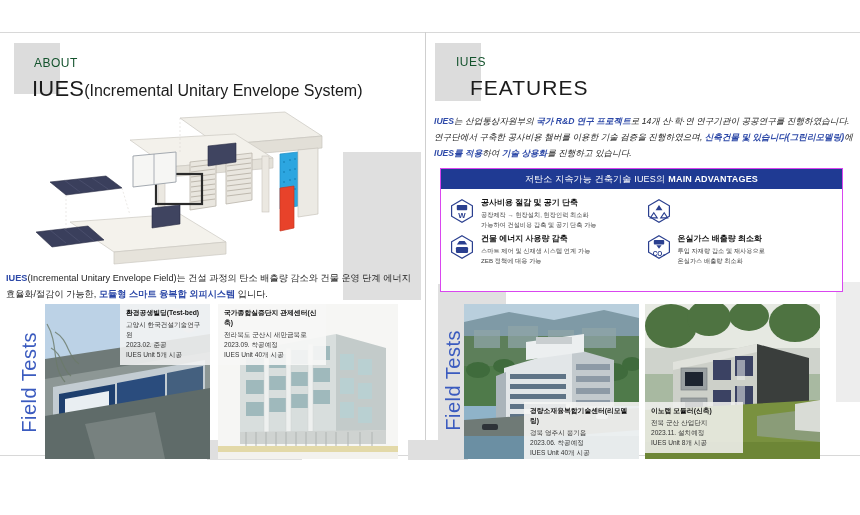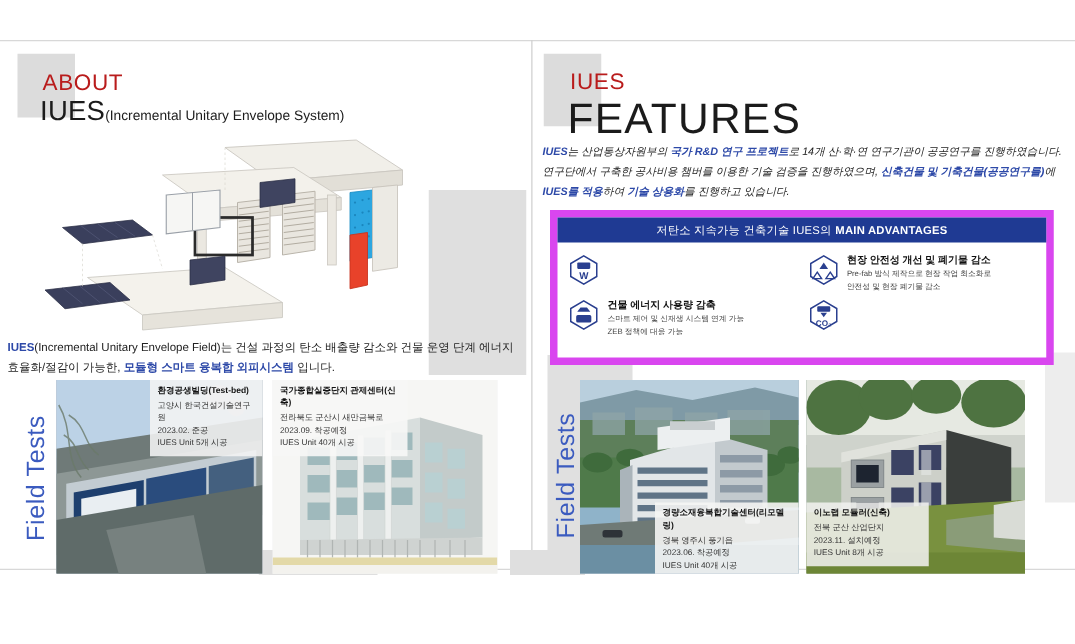--- a/index.html
+++ b/index.html
@@ -25,30 +25,30 @@
   .r-badge { left:9px;   top:11px;  width:46px; height:58px; }
 
   .gray-slab-left  { position:absolute; left:343px; top:120px; width:78px; height:148px; background:#dfdfdf; }
   .gray-slab-lb    { position:absolute; left:207px; top:408px; width:95px; height:20px;  background:#dfdfdf; }
   .gray-slab-rt    { position:absolute; left:12px;  top:252px; width:68px; height:160px; background:#e0e0e0; }
   .gray-slab-rb    { position:absolute; left:-18px; top:408px; width:60px; height:20px;  background:#dfdfdf; }
   .gray-slab-rr    { position:absolute; left:410px; top:250px; width:24px; height:120px; background:#ededed; }
 
   .kicker {
     position:absolute; left:34px; top:24px;
-    font-size:18px; letter-spacing:.5px; color:#b91c1c; font-weight:400;
+    font-size:12px; letter-spacing:.5px; color:#14532d; font-weight:400;
   }
   .kicker.r { left:30px; top:23px; }
   .bigtitle {
     position:absolute; left:32px; top:44px;
     font-size:22px; color:#1b1b1b; font-weight:400; letter-spacing:.2px;
     white-space:nowrap;
   }
-  .bigtitle.r { left:28px; top:44px; font-size:34px; letter-spacing:1px; }
-  .bigtitle .sub { font-size:11px; color:#1b1b1b; letter-spacing:0; }
+  .bigtitle.r { left:44px; top:44px; font-size:21px; letter-spacing:1px; }
+  .bigtitle .sub { font-size:16px; color:#1b1b1b; letter-spacing:0; }
 
   
   .render { position:absolute; left:30px; top:78px; width:305px; height:165px; }
   .render svg { display:block; }
 
   .lead {
     position:absolute; left:6px; top:238px; width:415px;
     font-size:9.2px; line-height:1.75; color:#222;
   }
   .lead b.blue { color:#2d49a8; font-weight:700; }
@@ -76,21 +76,21 @@
   
   .feat-body {
     position:absolute; left:8px; top:82px; width:420px;
     font-size:8.6px; line-height:1.85; color:#222;font-style:italic;
   }
   .feat-body b.blue { color:#2d49a8; font-weight:700; }
   .feat-body .blue  { color:#2d49a8; font-weight:700; }
 
   
   .adv-box { position:absolute; left:14px; top:136px; width:403px; height:124px;
-             border:6px solid #d946ef; background:#fff; }
+             border:1px solid #d946ef; background:#fff; }
   .adv-head { height:20px; background:#1f3a93; color:#fff; display:flex;
               align-items:center; justify-content:center;
               font-size:9px; letter-spacing:.2px; }
   .adv-head b { font-weight:700; margin-left:3px; }
   .adv-grid { display:grid; grid-template-columns:1fr 1fr; padding:8px 6px 6px 8px; gap:4px 6px; }
   .adv-item { display:flex; gap:6px; align-items:flex-start; }
   .adv-ico { width:26px; height:26px; flex:0 0 26px; margin-top:1px; }
   .adv-txt .h { font-size:8px; font-weight:700; color:#111; display:block; margin-bottom:2px; }
   .adv-txt .d { font-size:6.2px; line-height:1.55; color:#444; display:block; }
 
@@ -312,51 +312,51 @@
     <div class="gray-badge r-badge"></div>
     <div class="gray-slab-rt"></div>
     <div class="gray-slab-rb"></div>
     <div class="gray-slab-rr"></div>
 
     <div class="kicker r">IUES</div>
     <div class="bigtitle r">FEATURES</div>
 
     <div class="feat-body">
       <b class="blue">IUES</b><span>는 산업통상자원부의 </span><span class="blue">국가 R&amp;D 연구 프로젝트</span><span>로 14개 산·학·연 연구기관이 공공연구를 진행하였습니다.</span><br>
-      <span>연구단에서 구축한 공사비용 챔버를 이용한 기술 검증을 진행하였으며, </span><span class="blue">신축건물 및 기축건물(공공연구를)</span><span>에 </span><br>
+      <span>연구단에서 구축한 공사비용 챔버를 이용한 기술 검증을 진행하였으며, </span><span class="blue">신축건물 및 있습니다(그린리모델링)</span><span>에 </span><br>
       <span class="blue">IUES를 적용</span><span>하여 </span><span class="blue">기술 상용화</span><span>를 진행하고 있습니다.</span>
     </div>
 
     <div class="adv-box">
       <div class="adv-head">
         <span>저탄소 지속가능 건축기술 IUES의</span>
         <b>MAIN ADVANTAGES</b>
       </div>
       <div class="adv-grid">
 
         <div class="adv-item">
           <svg class="adv-ico" viewBox="0 0 30 30">
             <polygon points="15,2 27,9 27,21 15,28 3,21 3,9" fill="none" stroke="#2a3f8f" stroke-width="1.4"></polygon>
             <rect x="9" y="8" width="12" height="6" rx="1" fill="#2a3f8f"></rect>
             <text x="15" y="23" font-size="9" font-family="Liberation Sans, sans-serif" text-anchor="middle" fill="#2a3f8f" font-weight="bold">W</text>
           </svg>
+          <div class="adv-txt">
+            <span class="h">공사비용 절감 및 공기 단축</span>
+            <span class="d">공장제작 → 현장설치, 현장인력 최소화</span>
+            <span class="d">가능하여 건설비용 감축 및 공기 단축 가능</span>
+          </div>
         </div>
 
         <div class="adv-item">
           <svg class="adv-ico" viewBox="0 0 30 30">
             <polygon points="15,2 27,9 27,21 15,28 3,21 3,9" fill="none" stroke="#2a3f8f" stroke-width="1.4"></polygon>
             <polygon points="15,8 19,14 11,14" fill="#2a3f8f"></polygon>
             <polygon points="9,17 13,23 5,23" fill="none" stroke="#2a3f8f" stroke-width="1.3"></polygon>
             <polygon points="21,17 25,23 17,23" fill="none" stroke="#2a3f8f" stroke-width="1.3"></polygon>
           </svg>
-          <div class="adv-txt">
-            <span class="h">현장 안전성 개선 및 폐기물 감소</span>
-            <span class="d">Pre-fab 방식 제작으로 현장 작업 최소화로</span>
-            <span class="d">안전성 및 현장 폐기물 감소</span>
-          </div>
         </div>
 
         <div class="adv-item">
           <svg class="adv-ico" viewBox="0 0 30 30">
             <polygon points="15,2 27,9 27,21 15,28 3,21 3,9" fill="none" stroke="#2a3f8f" stroke-width="1.4"></polygon>
             <path d="M9 12 h12 l-3 -4 h-6 z" fill="#2a3f8f"></path>
             <rect x="8" y="15" width="14" height="7" rx="1.5" fill="#2a3f8f"></rect>
           </svg>
           <div class="adv-txt">
             <span class="h">건물 에너지 사용량 감축</span>
@@ -365,20 +365,25 @@
           </div>
         </div>
 
         <div class="adv-item">
           <svg class="adv-ico" viewBox="0 0 30 30">
             <polygon points="15,2 27,9 27,21 15,28 3,21 3,9" fill="none" stroke="#2a3f8f" stroke-width="1.4"></polygon>
             <rect x="9" y="7" width="12" height="5" rx="1" fill="#2a3f8f"></rect>
             <polygon points="12,13 18,13 15,17" fill="#2a3f8f"></polygon>
             <text x="15" y="25" font-size="7.5" font-family="Liberation Sans, sans-serif" text-anchor="middle" fill="#2a3f8f" font-weight="bold">CO₂</text>
           </svg>
+          <div class="adv-txt">
+            <span class="h">온실가스 배출량 최소화</span>
+            <span class="d">투입 자재량 감소 및 재사용으로</span>
+            <span class="d">온실가스 배출량 최소화</span>
+          </div>
         </div>
 
       </div>
     </div>
 
     <div class="vlabel r">Field Tests</div>
 
     <div class="photo" style="left:38px; top:272px; width:175px; height:155px;">
       <svg class="imgwrap" viewBox="0 0 175 155" preserveAspectRatio="none">
         <rect width="175" height="155" fill="#8fb3c9"></rect>

